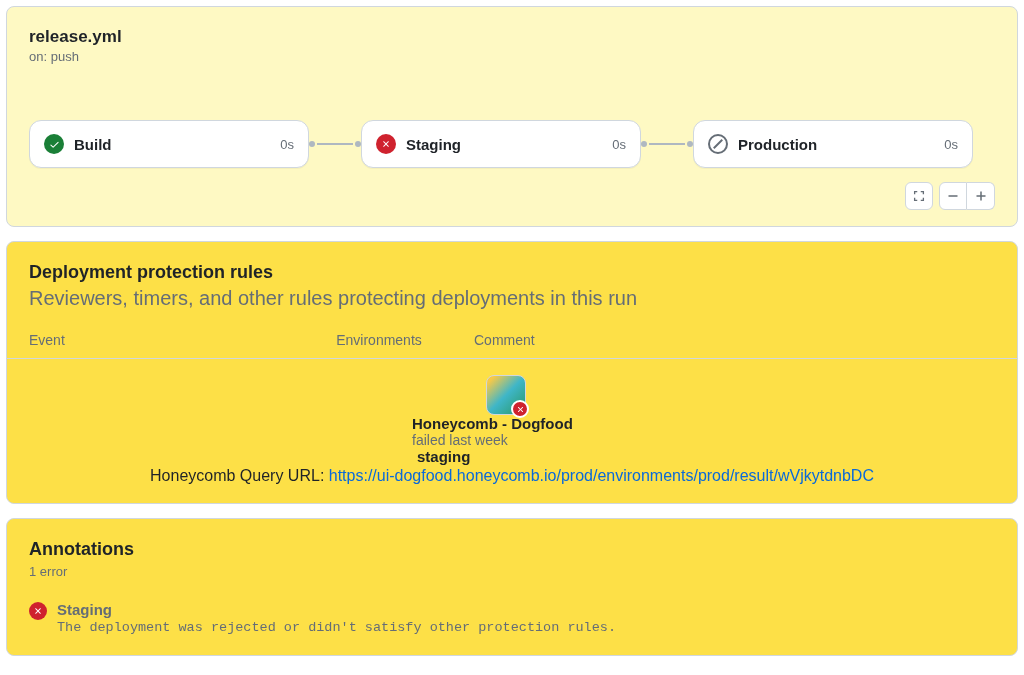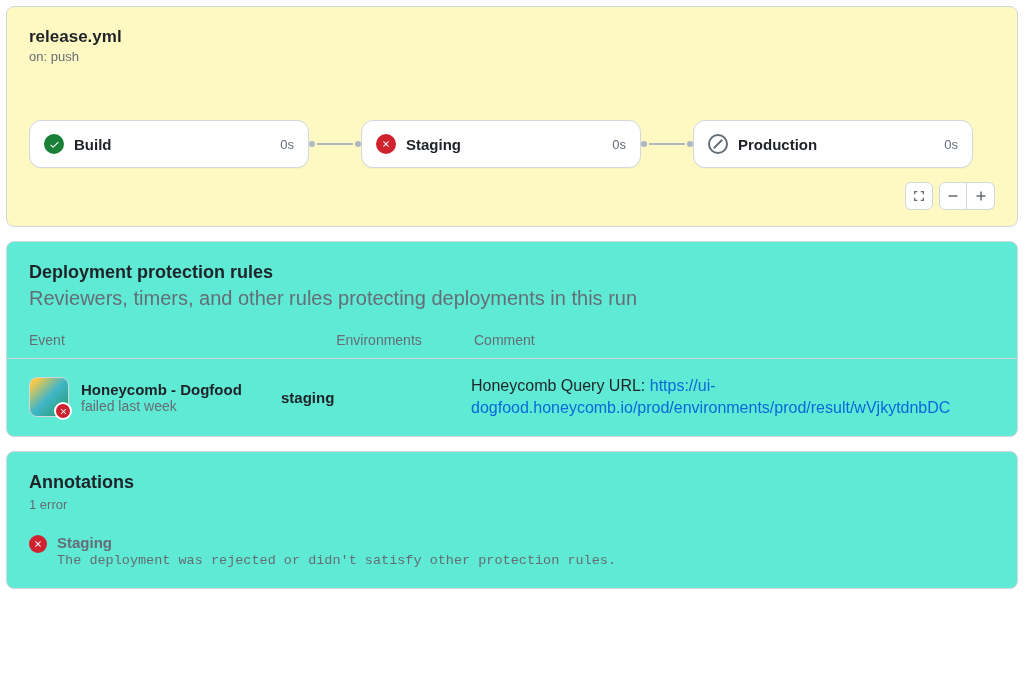--- a/index.html
+++ b/index.html
@@ -7,21 +7,21 @@
     font-family: -apple-system, BlinkMacSystemFont, "Segoe UI", Helvetica, Arial, sans-serif;
     background: #ffffff;
     color: #1f2328;
     font-size: 14px;
     padding: 6px;
     width: 1024px;
   }
   .panel {
     border: 1px solid #d0d7de;
     border-radius: 8px;
-    background: #5eead4;
+    background: #fde047;
     margin-bottom: 14px;
   }
   .workflow-panel {
     background: #fef9c3;
     padding: 20px 22px 16px 22px;
   }
   .wf-title { font-size: 17px; font-weight: 600; margin-bottom: 2px; }
   .wf-sub { font-size: 13px; color: #656d76; }
   .graph {
     display: flex;
@@ -69,20 +69,21 @@
 
   .dpr-head { display:flex; padding: 0 22px 10px 22px; color:#656d76; font-size:14px; }
   .col-event { width: 255px; }
   .col-env { width: 190px; text-align: center; }
   .col-comment { flex:1; }
 
   .dpr-row {
     display:flex; align-items:center;
     border-top: 1px solid #d0d7de;
     padding: 16px 22px;
+    flex-direction: column;
   }
   .avatar-wrap { position:relative; width:40px; height:40px; margin-right:12px; flex-shrink:0; }
   .avatar {
     width:40px; height:40px; border-radius:8px;
     background: linear-gradient(135deg,#f7c948 10%,#3fb6c8 50%,#2d9d78 90%);
     border:1px solid #d0d7de;
   }
   .avatar-badge {
     position:absolute; bottom:-3px; right:-3px;
     width:18px; height:18px; border-radius:50%;

